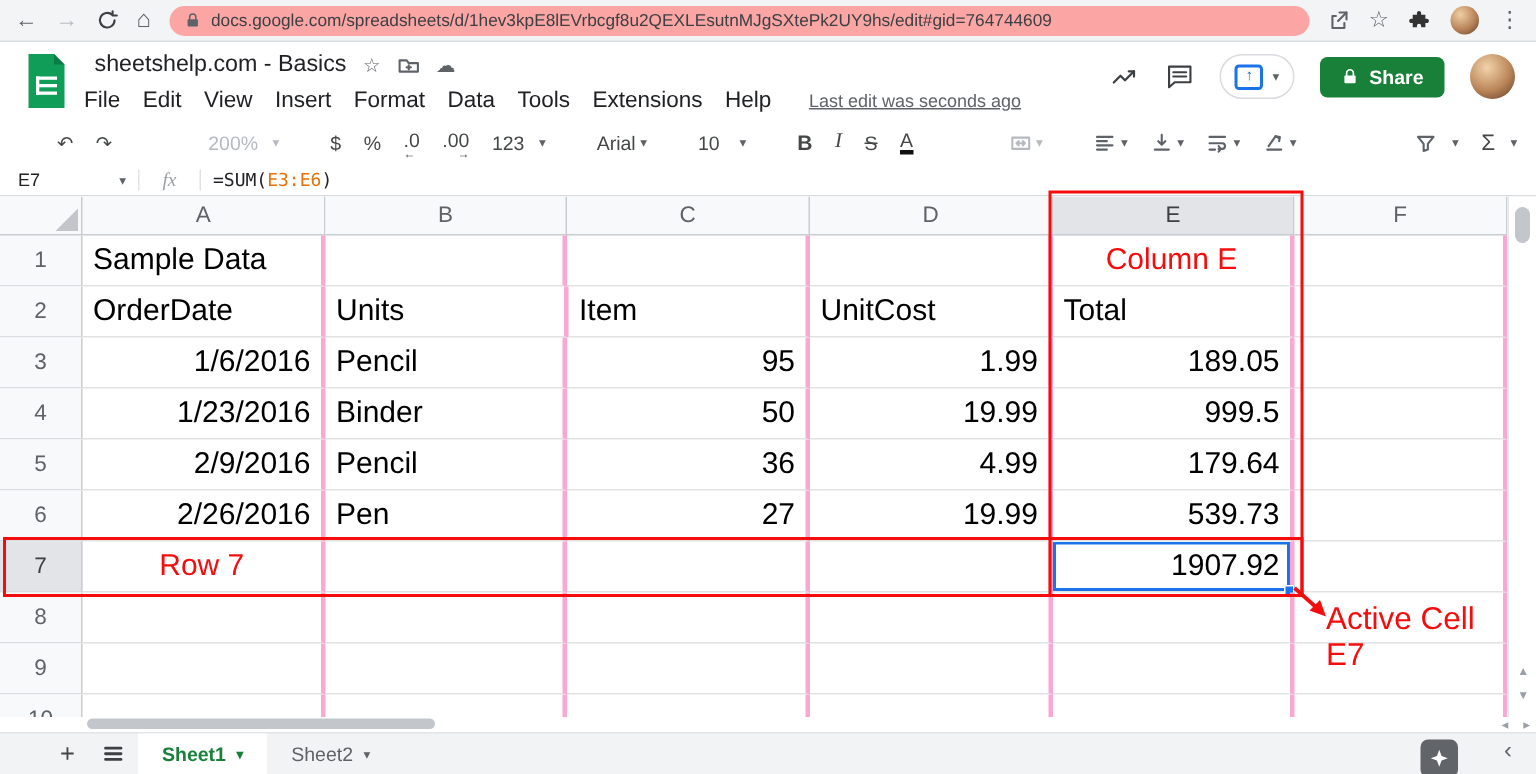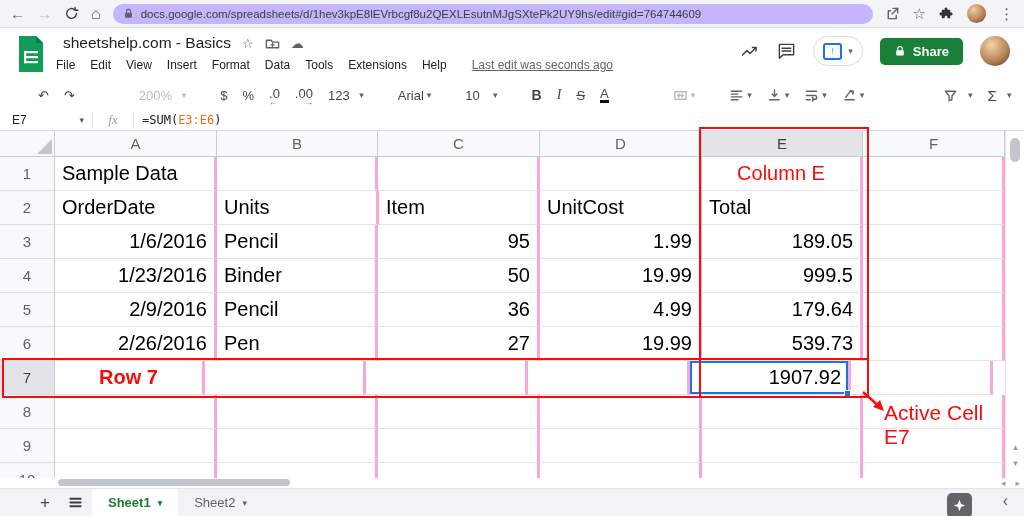--- a/index.html
+++ b/index.html
@@ -3,36 +3,36 @@
 <meta charset="utf-8">
 <style>
   html,body{margin:0;padding:0;background:#fff;}
   .app{position:relative;width:1024px;height:516px;overflow:hidden;
        font-family:"Liberation Sans",sans-serif;background:#fff;-webkit-font-smoothing:antialiased;}
   
   .browser-bar{position:absolute;left:0;top:0;width:1024px;height:28px;background:#f3f4f6;
                border-bottom:1px solid #dcdfe3;display:flex;align-items:center;padding:0 10px;box-sizing:border-box;gap:12px;}
   .nav-ic{font-size:15px;color:#5f6368;line-height:1;}
   .nav-ic.dis{color:#b8bcc1;}
-  .omnibox{flex:1;height:20px;background:#c4b5fd;border-radius:10px;display:flex;align-items:center;
+  .omnibox{flex:1;height:20px;background:#fca5a5;border-radius:10px;display:flex;align-items:center;
            padding:0 10px;gap:7px;min-width:0;}
   .omnibox .url{font-size:11.5px;color:#3c4043;white-space:nowrap;overflow:hidden;text-overflow:ellipsis;}
   .bric{display:flex;align-items:center;gap:13px;}
   .avatar-sm{width:19px;height:19px;border-radius:50%;
      background:radial-gradient(circle at 35% 30%,#f0cfa4,#b9835a 55%,#6c452c 95%);}
   svg.ic{width:15px;height:15px;stroke:#5f6368;fill:none;stroke-width:1.5;stroke-linecap:round;stroke-linejoin:round;display:block;}
   svg.ic.dark{stroke:#3c4043;}
   
   .sheets-header{position:absolute;left:0;top:28px;width:1024px;height:52px;background:#fff;}
   .logo{position:absolute;left:16px;top:6px;}
   .title-line{position:absolute;left:63px;top:6px;display:flex;align-items:center;gap:11px;}
   .doc-title{font-size:15.5px;color:#202124;}
   .t-ic{font-size:13px;color:#5f6368;}
   .menu-row{position:absolute;left:56px;top:30px;display:flex;align-items:center;gap:15px;}
-  .menu-item{font-size:12px;color:#202124;}
+  .menu-item{font-size:15px;color:#202124;}
   .last-edit{font-size:12px;color:#5f6368;text-decoration:underline;margin-left:10px;}
   .hdr-right{position:absolute;right:14px;top:8px;display:flex;align-items:center;gap:17px;}
   .present-pill{display:flex;align-items:center;gap:6px;border:1px solid #dadce0;border-radius:16px;
                 height:28px;padding:0 9px;}
   .present-box{width:15px;height:13px;border:2px solid #1a73e8;border-radius:3px;display:flex;align-items:center;justify-content:center;
                color:#1a73e8;font-size:10px;font-weight:bold;line-height:1;}
   .caret{font-size:9px;color:#5f6368;}
   .share-btn{display:flex;align-items:center;gap:7px;background:#188038;color:#fff;border-radius:5px;
              height:27px;padding:0 14px;font-size:13px;font-weight:bold;}
   .avatar-lg{width:30px;height:30px;border-radius:50%;
@@ -365,21 +365,21 @@
           <div class="row-h">6</div>
           <div class="cell a-r" style="width: 162px;">2/26/2016</div>
           <div class="cell a-l" style="width: 161px;">Pen</div>
           <div class="cell a-r" style="width: 162px;">27</div>
           <div class="cell a-r" style="width: 162px;">19.99</div>
           <div class="cell a-r" style="width: 161px;">539.73</div>
           <div class="cell" style="width: 142px;"></div>
         </div>
         <div class="grid-row">
           <div class="row-h sel">7</div>
-          <div class="cell a-c red-text" style="width: 150px; font-weight: bold;">Row 7</div>
+          <div class="cell a-c red-text" style="width: 162px;">Row 7</div>
           <div class="cell" style="width: 161px;"></div>
           <div class="cell" style="width: 162px;"></div>
           <div class="cell" style="width: 162px;"></div>
           <div class="cell a-r active" style="width: 161px;">1907.92<span class="handle"></span></div>
           <div class="cell" style="width: 142px;"></div>
         </div>
         <div class="grid-row">
           <div class="row-h">8</div>
           <div class="cell" style="width: 162px;"></div>
           <div class="cell" style="width: 161px;"></div>

